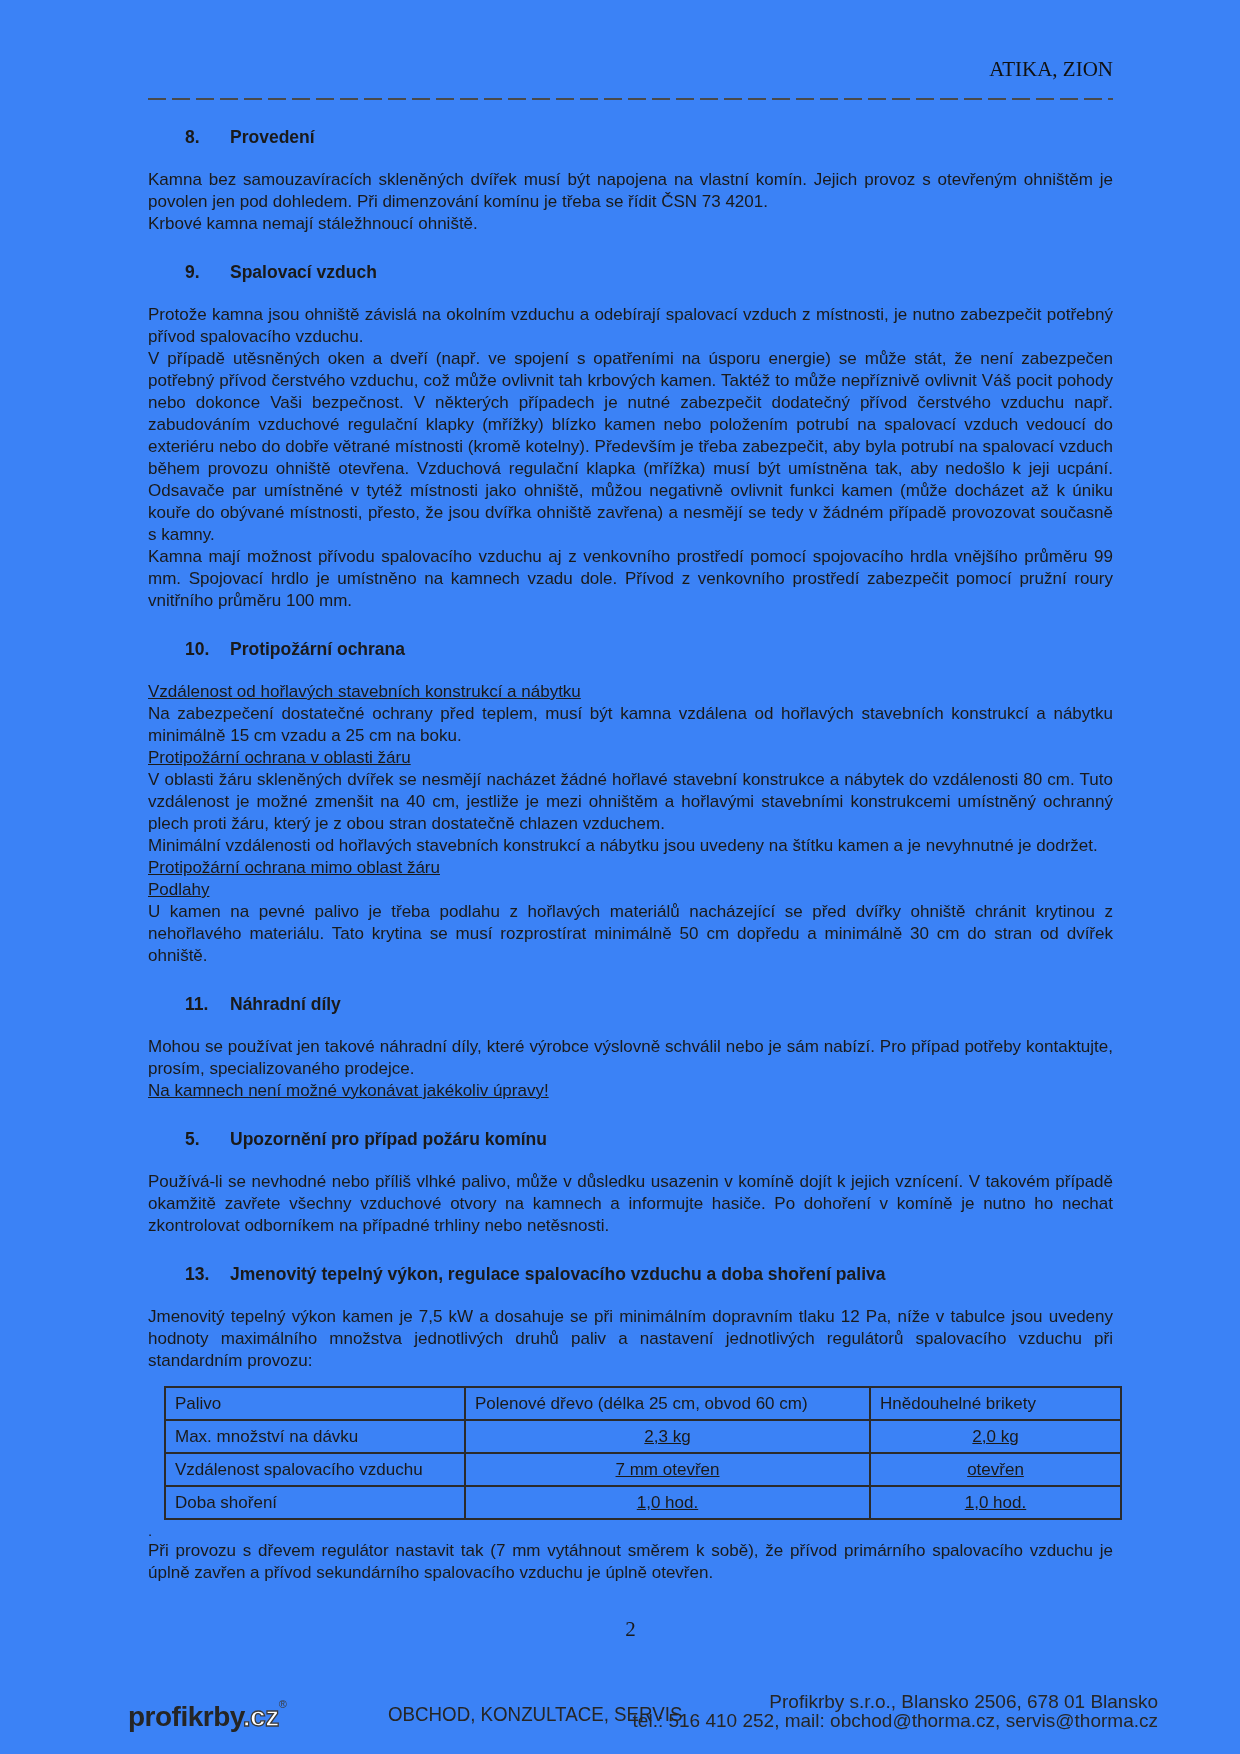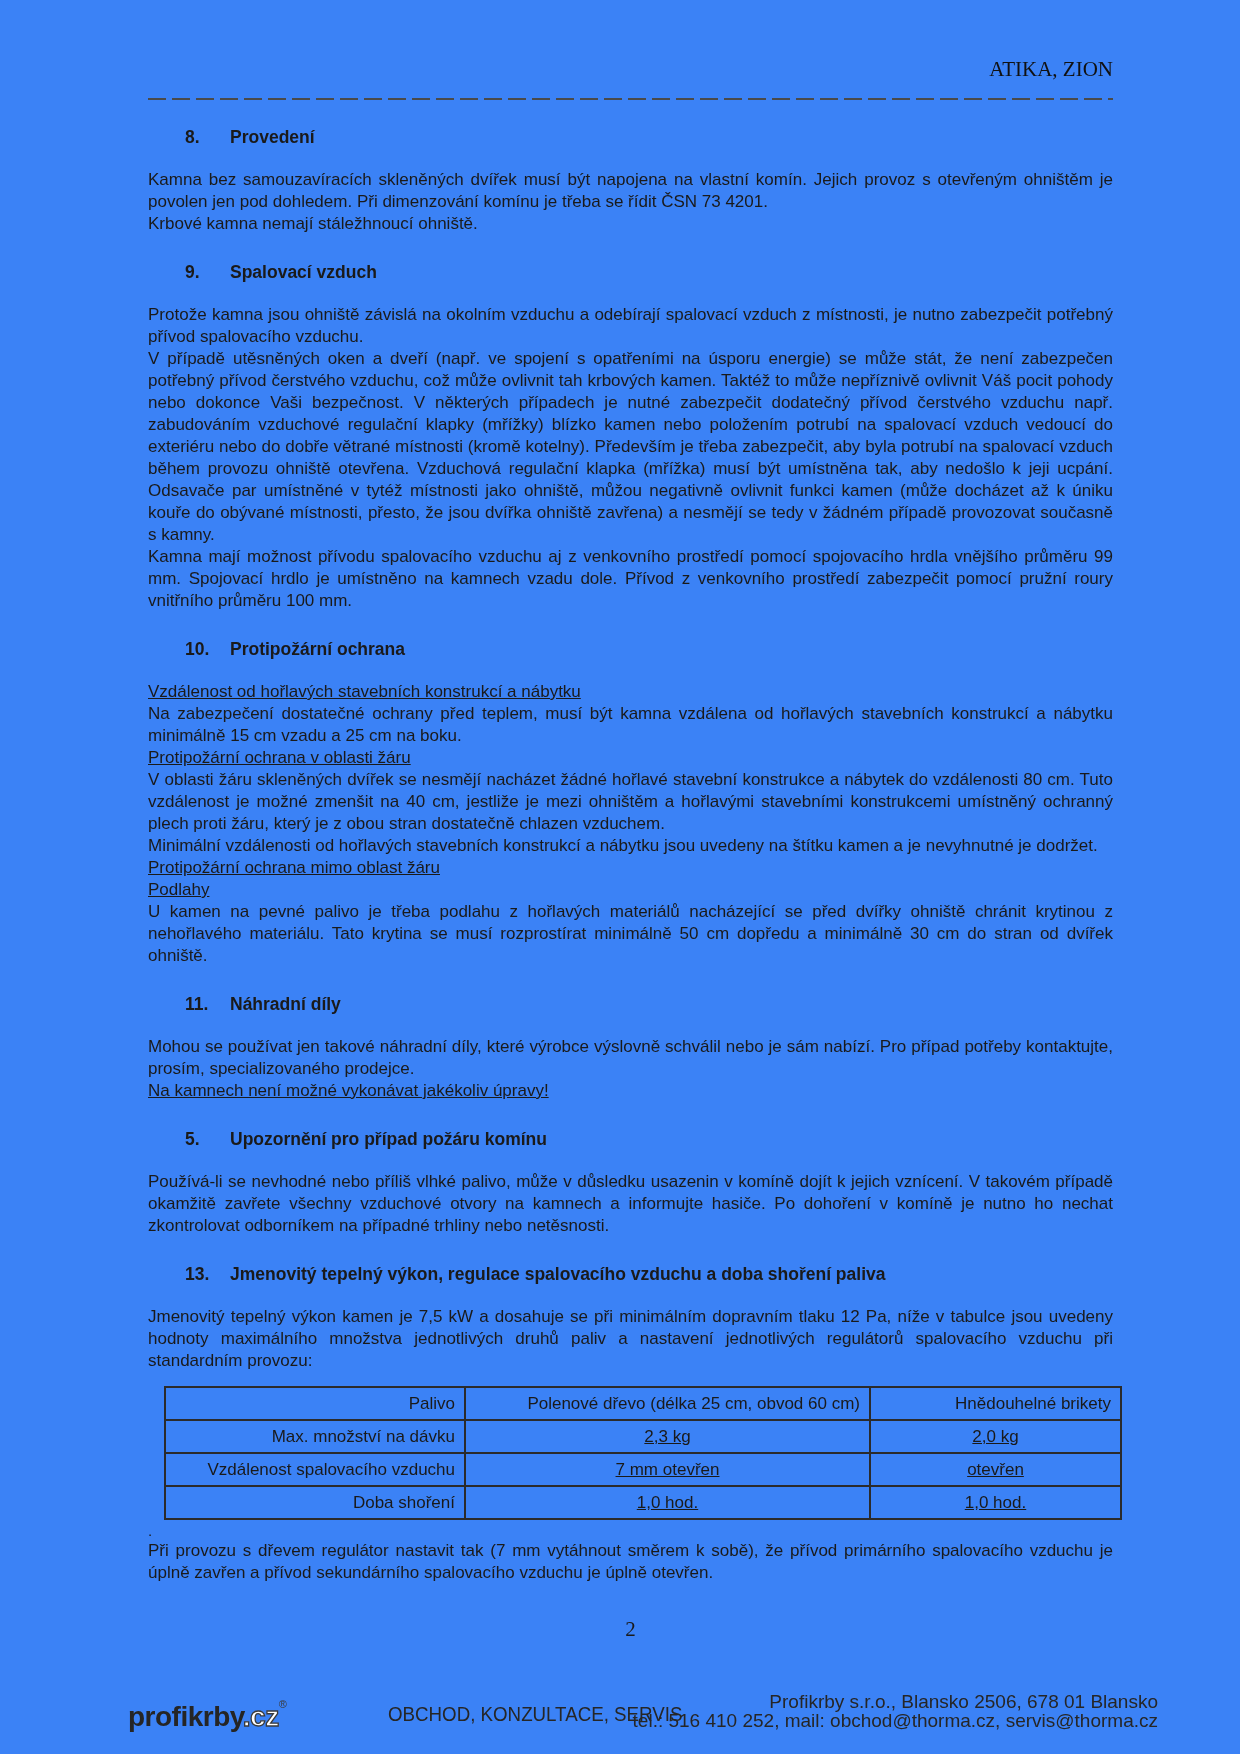--- a/index.html
+++ b/index.html
@@ -48,21 +48,20 @@
     margin:14px 0 0 16px;
     font-size:17px;
   }
   .fuel-table td {
     border:2px solid #2b2b2b;
     padding:3px 9px;
     height:25px;
     line-height:21px;
     overflow:hidden;
     white-space:nowrap;
-    text-align:right;
   }
   .fuel-table td.c { text-align:center;text-decoration:underline; }
   .stray-dot { margin:4px 0 2px 0; line-height:14px; font-size:15px; }
   .page-num {
     margin-top:34px;
     text-align:center;
     font-family:"Liberation Serif", serif;
     font-size:21px;
   }
   .footer {

